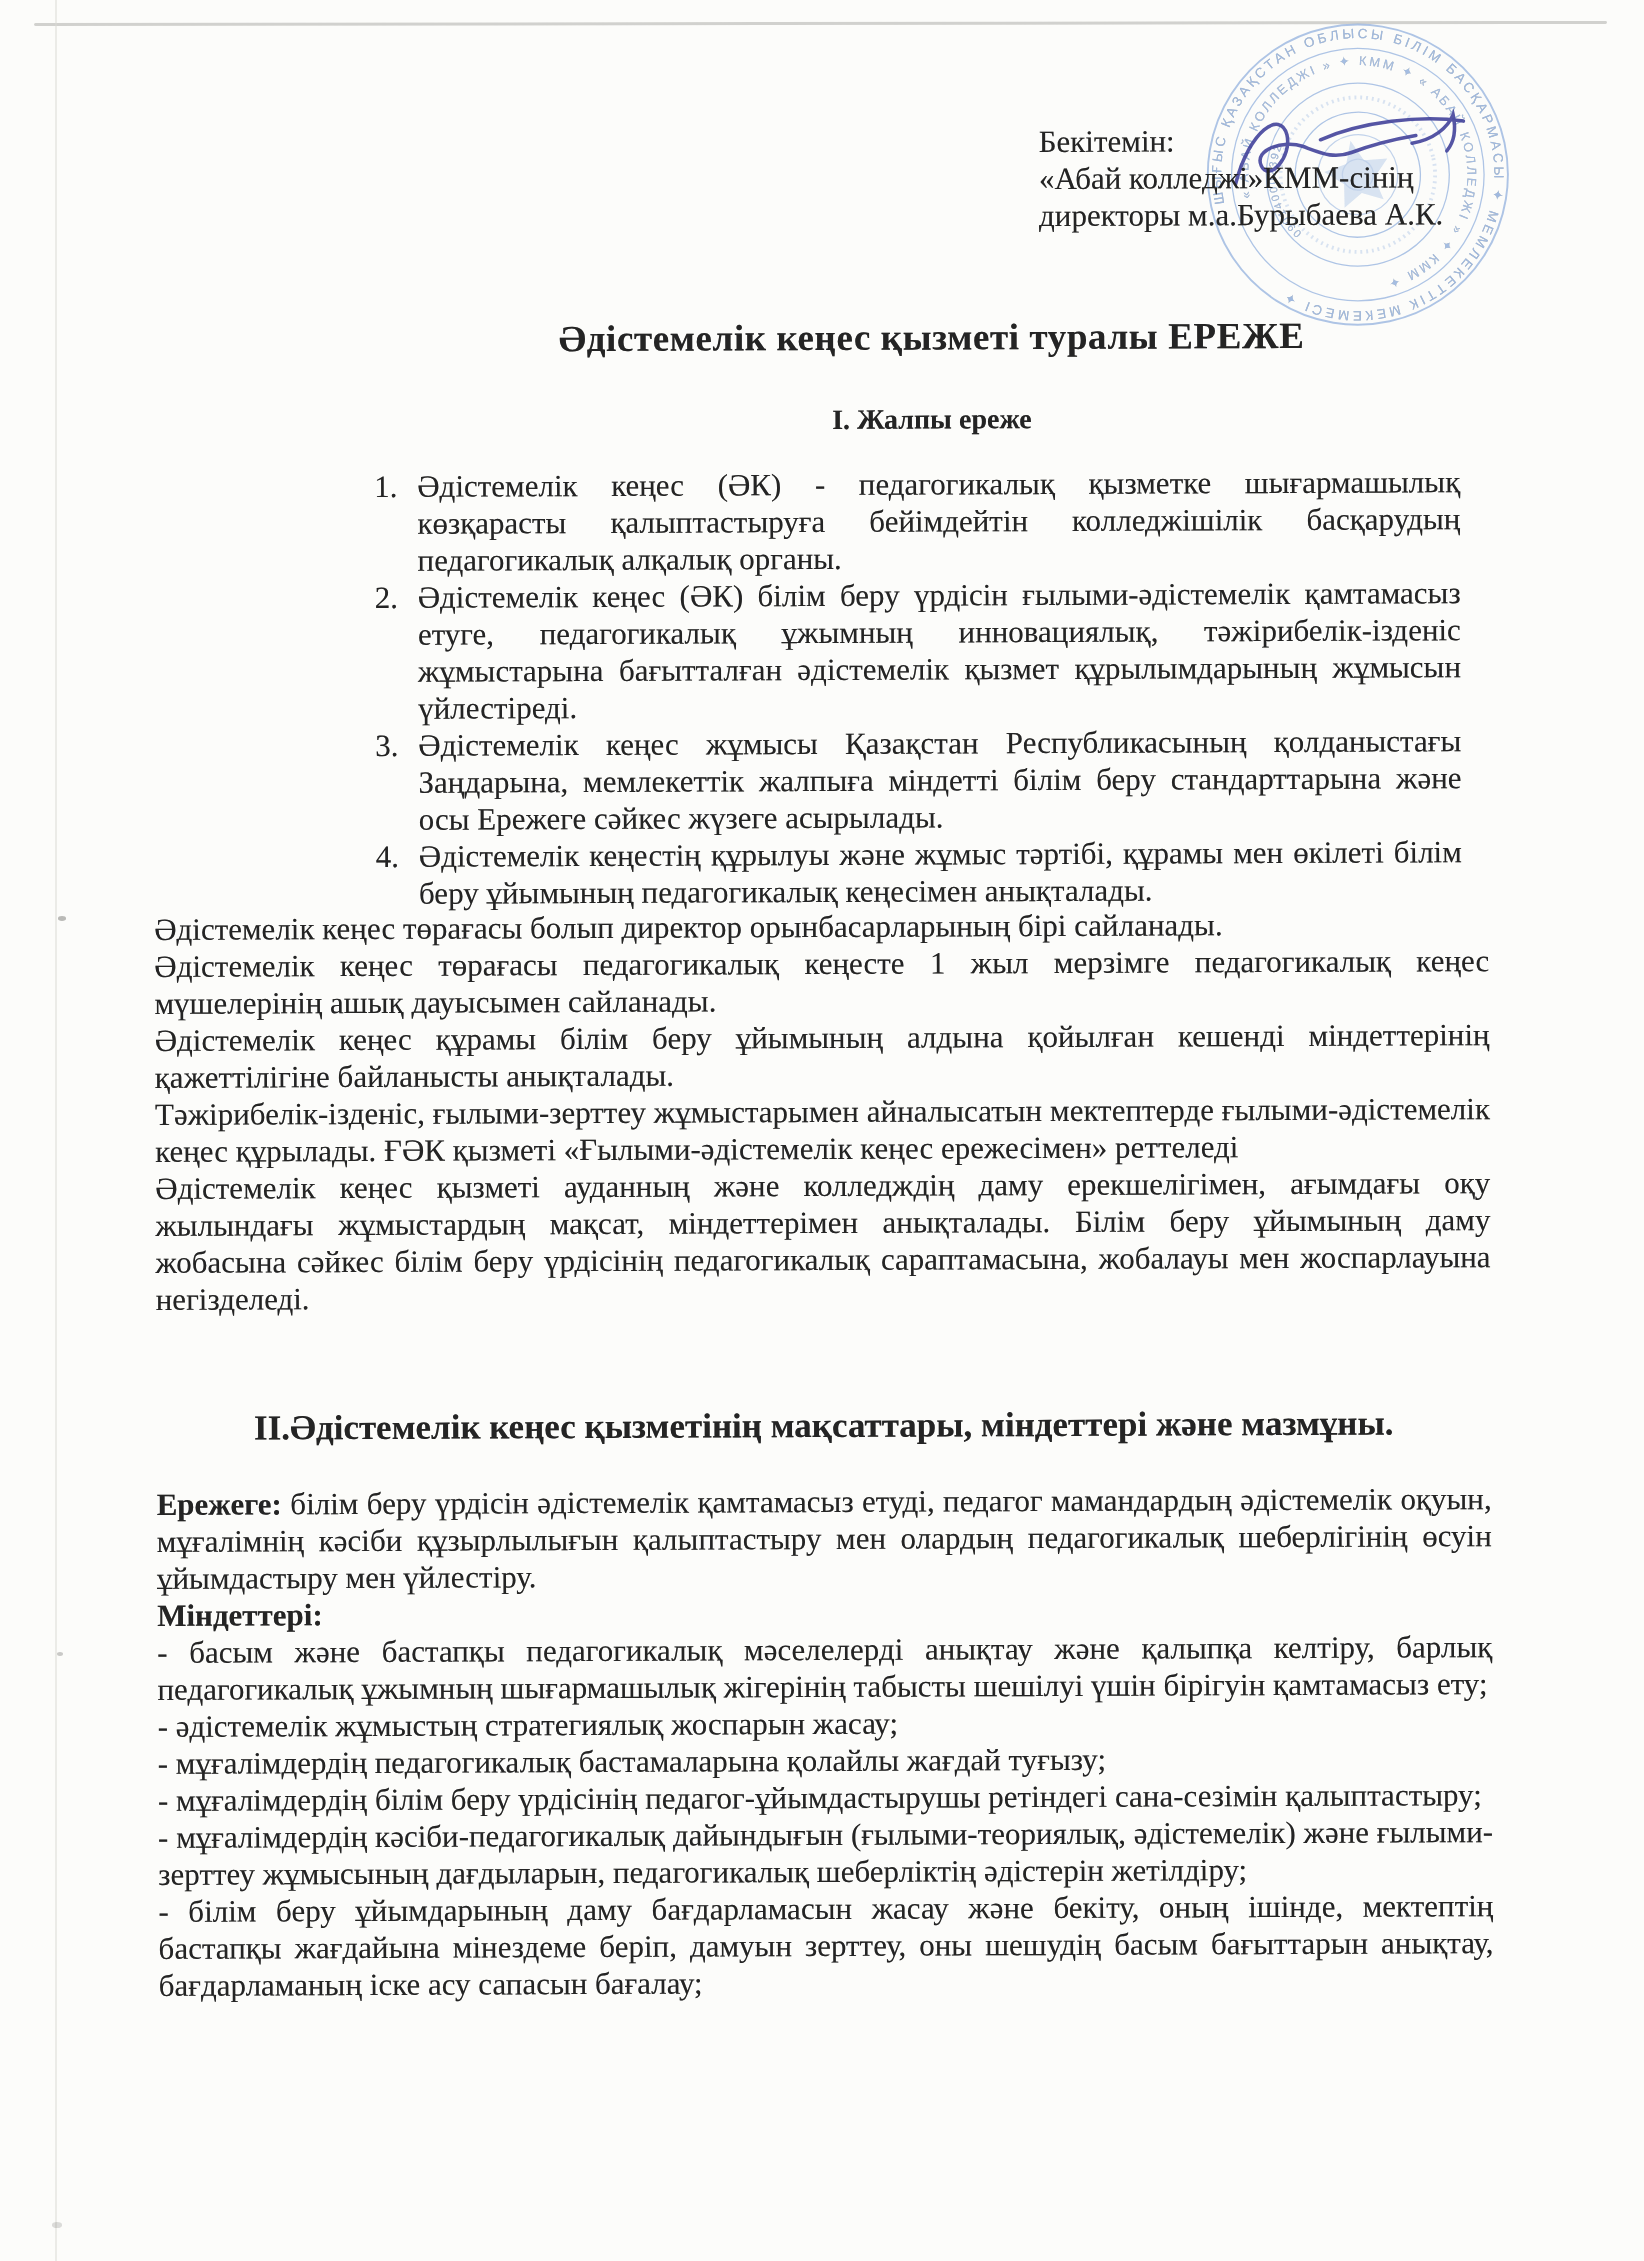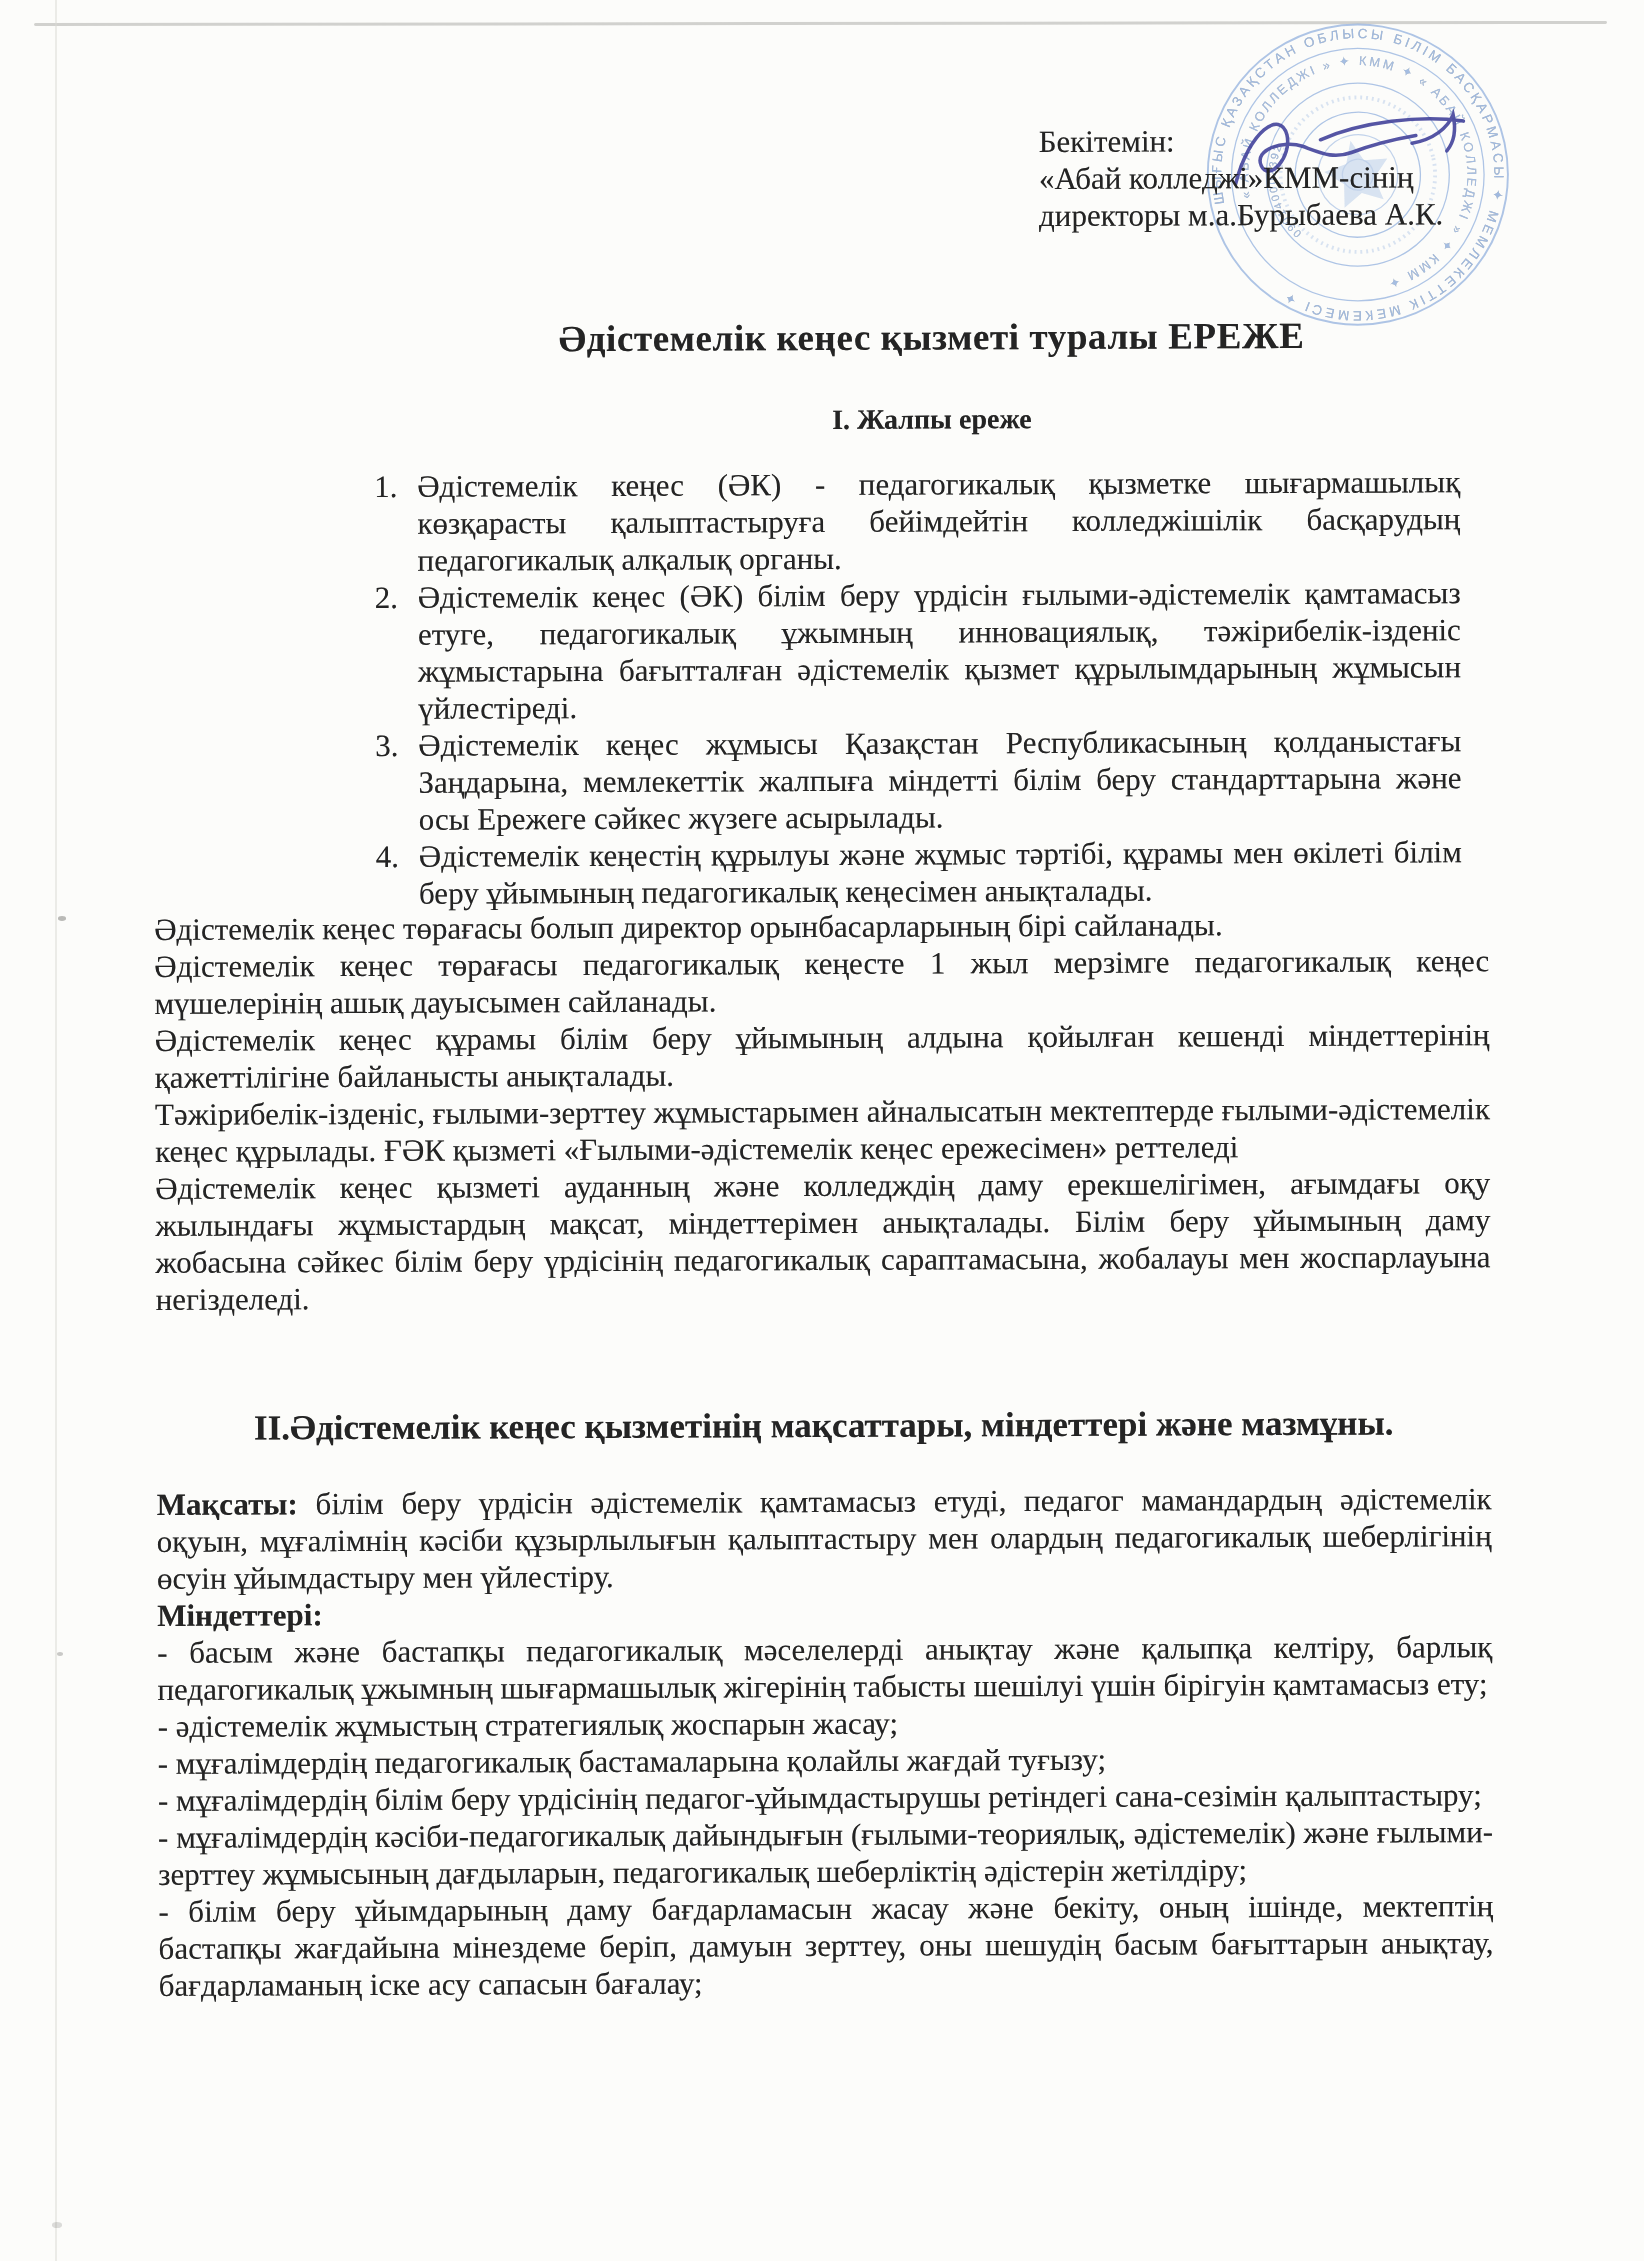--- a/index.html
+++ b/index.html
@@ -175,21 +175,21 @@
       <p>Әдістемелік кеңес төрағасы болып директор орынбасарларының бірі сайланады.</p>
       <p>Әдістемелік кеңес төрағасы педагогикалық кеңесте 1 жыл мерзімге педагогикалық кеңес мүшелерінің ашық дауысымен сайланады.</p>
       <p>Әдістемелік кеңес құрамы білім беру ұйымының алдына қойылған кешенді міндеттерінің қажеттілігіне байланысты анықталады.</p>
       <p>Тәжірибелік-ізденіс, ғылыми-зерттеу жұмыстарымен айналысатын мектептерде ғылыми-әдістемелік кеңес құрылады. ҒӘК қызметі «Ғылыми-әдістемелік кеңес ережесімен» реттеледі</p>
       <p>Әдістемелік кеңес қызметі ауданның және колледждің даму ерекшелігімен, ағымдағы оқу жылындағы жұмыстардың мақсат, міндеттерімен анықталады. Білім беру ұйымының даму жобасына сәйкес білім беру үрдісінің педагогикалық сараптамасына, жобалауы мен жоспарлауына негізделеді.</p>
     </div>
 
     <div class="sec2-heading">II.Әдістемелік кеңес қызметінің мақсаттары, міндеттері және мазмұны.</div>
 
     <div class="body2">
-      <p><span class="b">Мақсаты:</span><span> білім беру үрдісін әдістемелік қамтамасыз етуді, педагог мамандардың әдістемелік оқуын, мұғалімнің кәсіби құзырлылығын қалыптастыру мен олардың педагогикалық шеберлігінің өсуін ұйымдастыру мен үйлестіру.</span></p>
+      <p><span class="b">Ережеге:</span><span> білім беру үрдісін әдістемелік қамтамасыз етуді, педагог мамандардың әдістемелік оқуын, мұғалімнің кәсіби құзырлылығын қалыптастыру мен олардың педагогикалық шеберлігінің өсуін ұйымдастыру мен үйлестіру.</span></p>
       <p class="b">Міндеттері:</p>
       <p>- басым және бастапқы педагогикалық мәселелерді анықтау және қалыпқа келтіру, барлық педагогикалық ұжымның шығармашылық жігерінің табысты шешілуі үшін бірігуін қамтамасыз ету;</p>
       <p>- әдістемелік жұмыстың стратегиялық жоспарын жасау;</p>
       <p>- мұғалімдердің педагогикалық бастамаларына қолайлы жағдай туғызу;</p>
       <p>- мұғалімдердің білім беру үрдісінің педагог-ұйымдастырушы ретіндегі сана-сезімін қалыптастыру;</p>
       <p>- мұғалімдердің кәсіби-педагогикалық дайындығын (ғылыми-теориялық, әдістемелік) және ғылыми-зерттеу жұмысының дағдыларын, педагогикалық шеберліктің әдістерін жетілдіру;</p>
       <p>- білім беру ұйымдарының даму бағдарламасын жасау және бекіту, оның ішінде, мектептің бастапқы жағдайына мінездеме беріп, дамуын зерттеу, оны шешудің басым бағыттарын анықтау, бағдарламаның іске асу сапасын бағалау;</p>
     </div>
 
   </div>

